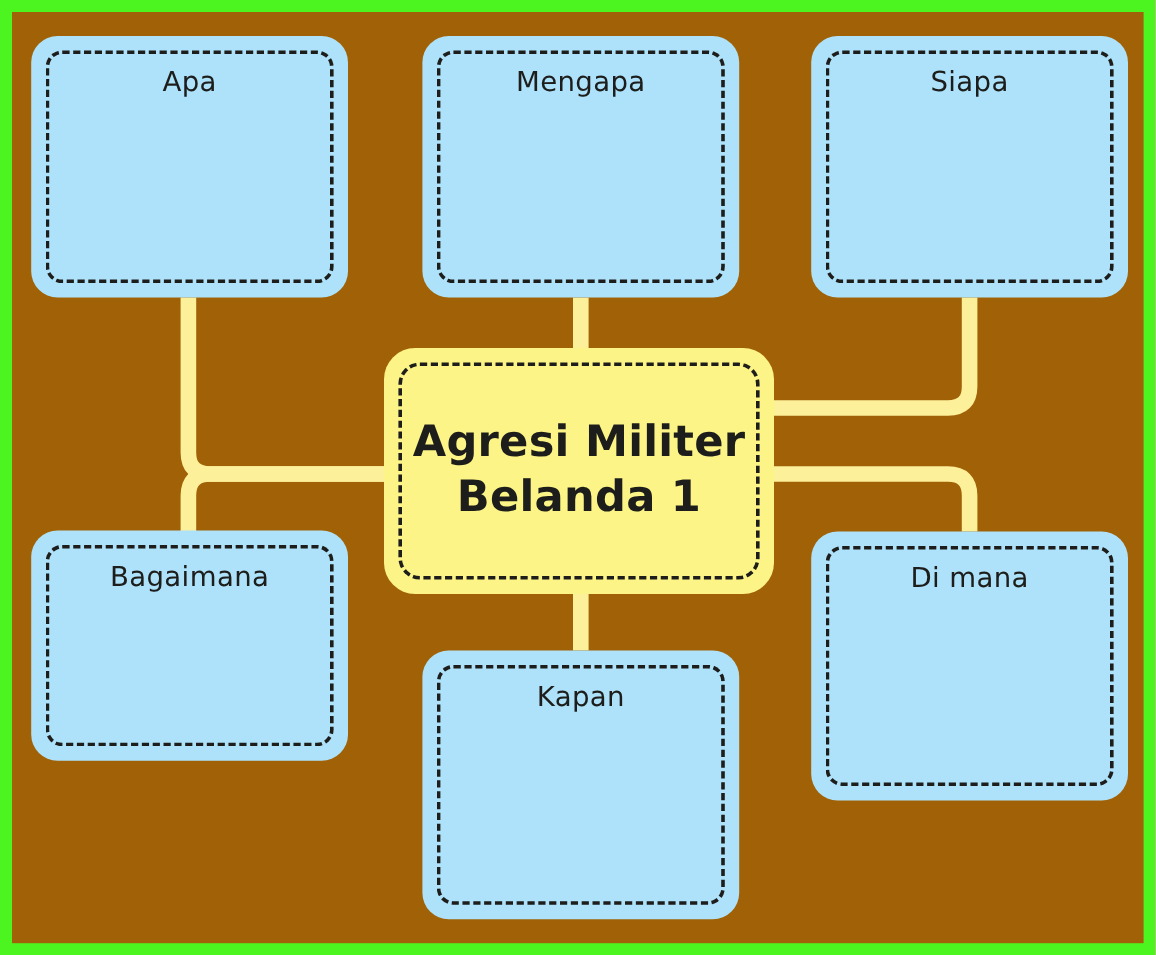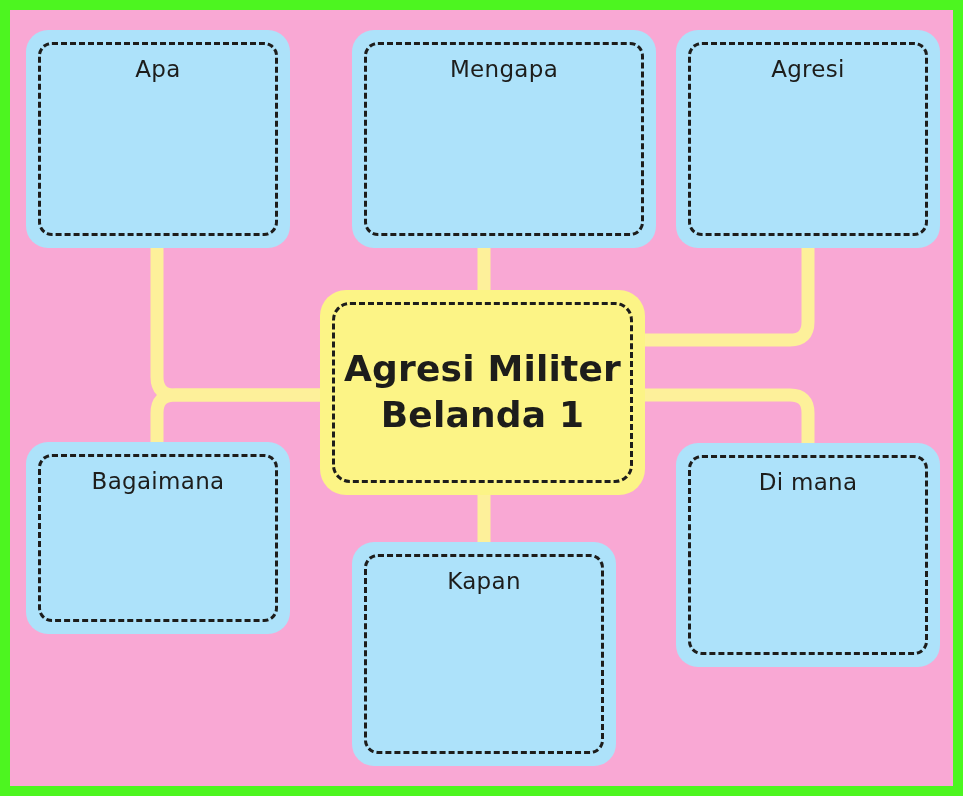--- a/index.html
+++ b/index.html
@@ -10,21 +10,21 @@
     height: 796px;
     overflow: hidden;
     background: #ffffff;
     font-family: "DejaVu Sans", sans-serif;
   }
 
   #canvas {
     position: relative;
     width: 963px;
     height: 796px;
-    background: #f9a8d4;
+    background: #a16207;
   }
 
   
   #frame {
     position: absolute;
     left: 0; top: 0;
     width: 963px; height: 796px;
     border: 10px solid #4df520;
     background: transparent;
     pointer-events: none;
@@ -106,28 +106,28 @@
     <path d="M 645 395 L 790 395 Q 808 395 808 413 L 808 443" stroke="#fdf09a" stroke-width="13" stroke-linecap="butt" fill="none"></path>
 
     <path d="M 484 495 L 484 542" stroke="#fdf09a" stroke-width="13" stroke-linecap="butt" fill="none"></path>
   </svg>
 
   <div class="node branch" style="left:26px; top:30px; width:264px; height:218px;">
     <div class="inner"></div>
     <div class="label">Apa</div>
   </div>
 
-  <div class="node branch" style="left:352px; top:30px; width:304px; height:218px;">
+  <div class="node branch" style="left:352px; top:30px; width:264px; height:218px;">
     <div class="inner"></div>
     <div class="label">Mengapa</div>
   </div>
 
   <div class="node branch" style="left:676px; top:30px; width:264px; height:218px;">
     <div class="inner"></div>
-    <div class="label">Agresi</div>
+    <div class="label">Siapa</div>
   </div>
 
   <div class="node center" style="left:320px; top:290px; width:325px; height:205px;">
     <div class="inner"></div>
     <div class="label">Agresi Militer
 Belanda 1</div>
   </div>
 
   <div class="node branch" style="left:26px; top:442px; width:264px; height:192px;">
     <div class="inner"></div>

